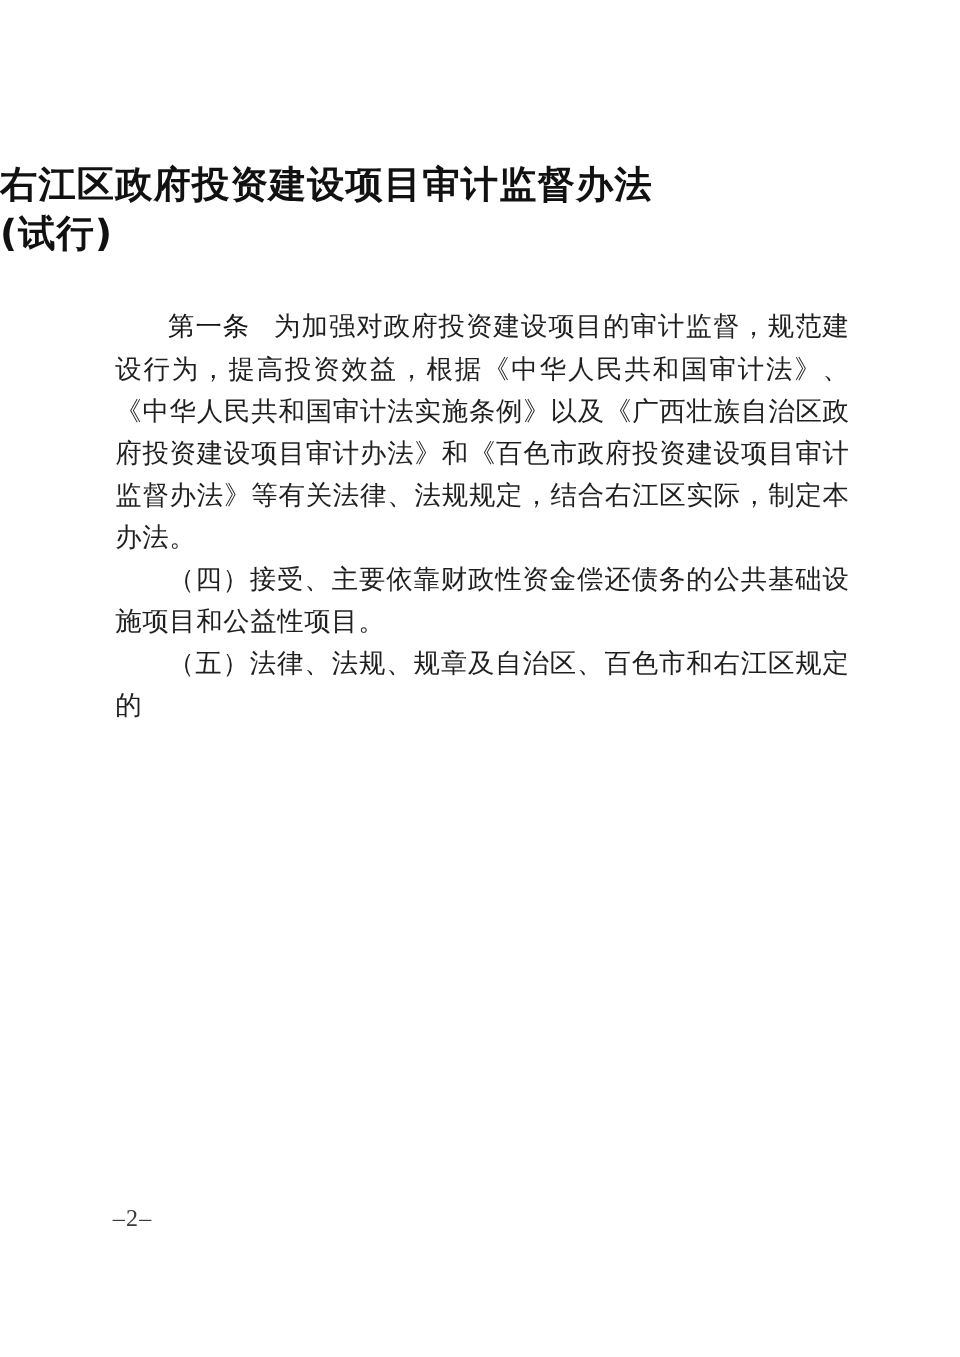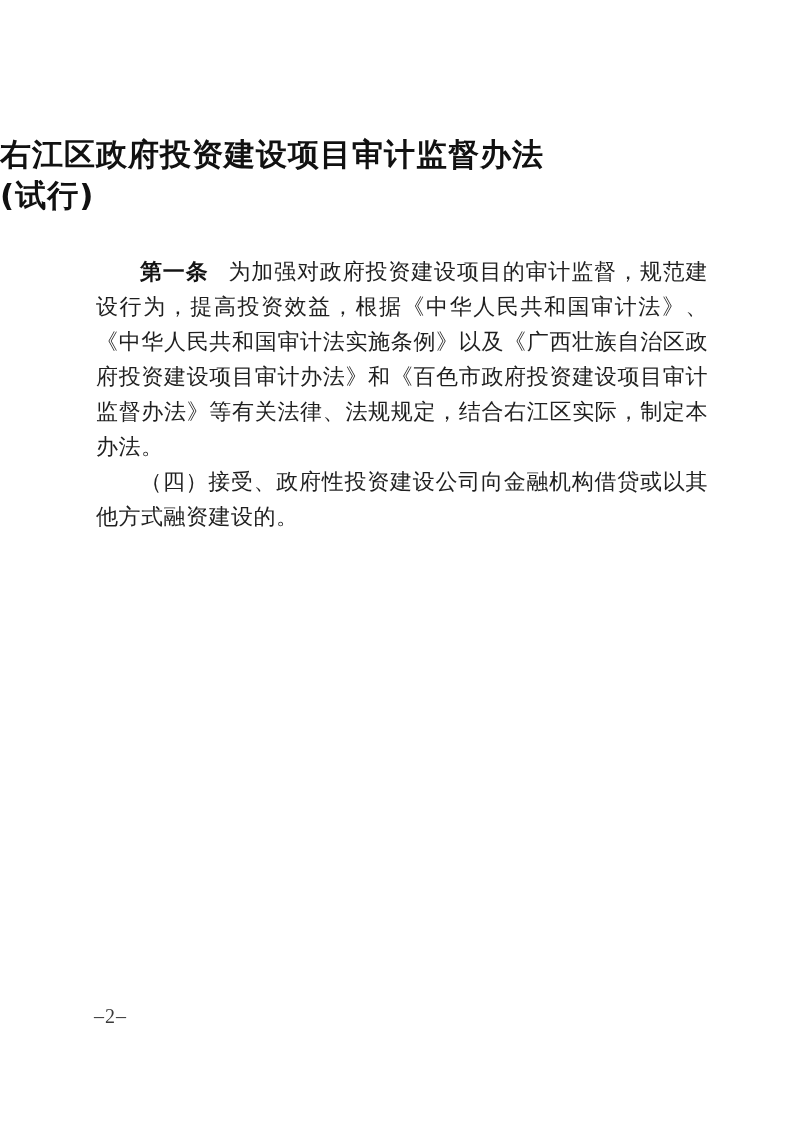--- a/index.html
+++ b/index.html
@@ -44,21 +44,21 @@
     font-family: "Liberation Serif", "DejaVu Serif", serif;
     font-size: 22px;
     line-height: 35px;
     color: #1f1f1f;
     text-align: justify;
     text-indent: 2em;
     letter-spacing: 0.5px;
   }
   .para-label {
     font-family: "DejaVu Sans", "Liberation Sans", sans-serif;
-    font-weight: bold;
+    font-weight: normal;
     color: #141414;
     margin-right: 0.9em;
   }
   .para-label:empty {
     display: none;
     margin-right: 0;
   }
   .page-footer {
     position: absolute;
     left: 94px;
@@ -74,20 +74,21 @@
 
 <div class="page">
 
   <h1 class="doc-title">
     <span class="title-line">右江区政府投资建设项目审计监督办法</span>
     <span class="title-line">(试行)</span>
   </h1>
 
   <div class="doc-body">
     <p class="para"><b class="para-label">第一条</b><span>为加强对政府投资建设项目的审计监督，规范建设行为，提高投资效益，根据《中华人民共和国审计法》、《中华人民共和国审计法实施条例》以及《广西壮族自治区政府投资建设项目审计办法》和《百色市政府投资建设项目审计监督办法》等有关法律、法规规定，结合右江区实际，制定本办法。</span></p>
-    <p class="para"><span>（四）接受、政府性投资建设公司向金融机构借贷或以其他方式融资建设的。</span></p>
+    <p class="para"><span>（四）接受、主要依靠财政性资金偿还债务的公共基础设施项目和公益性项目。</span></p>
+    <p class="para"><span>（五）法律、法规、规章及自治区、百色市和右江区规定的</span></p>
   </div>
 
   <div class="page-footer">
     <span>–2–</span>
   </div>
 
 </div>
 
 </body></html>

